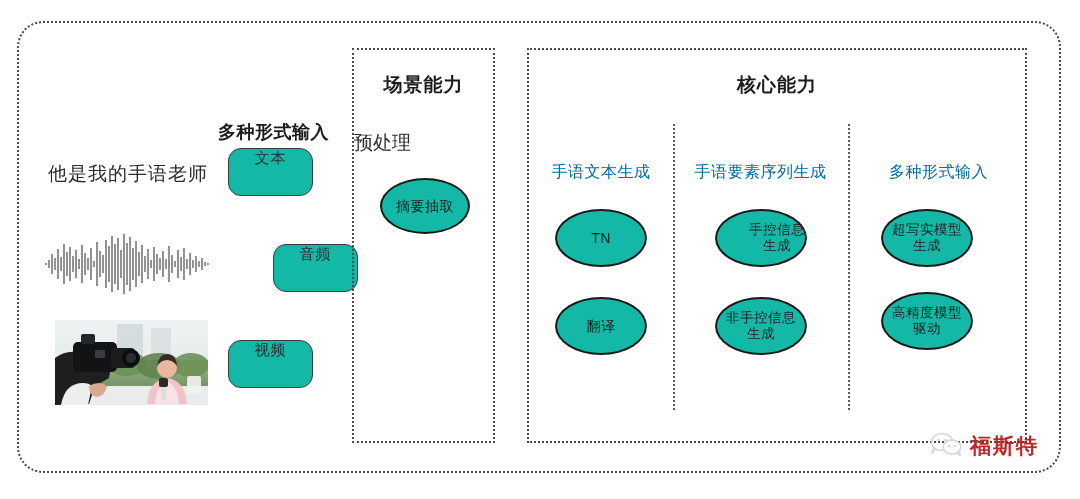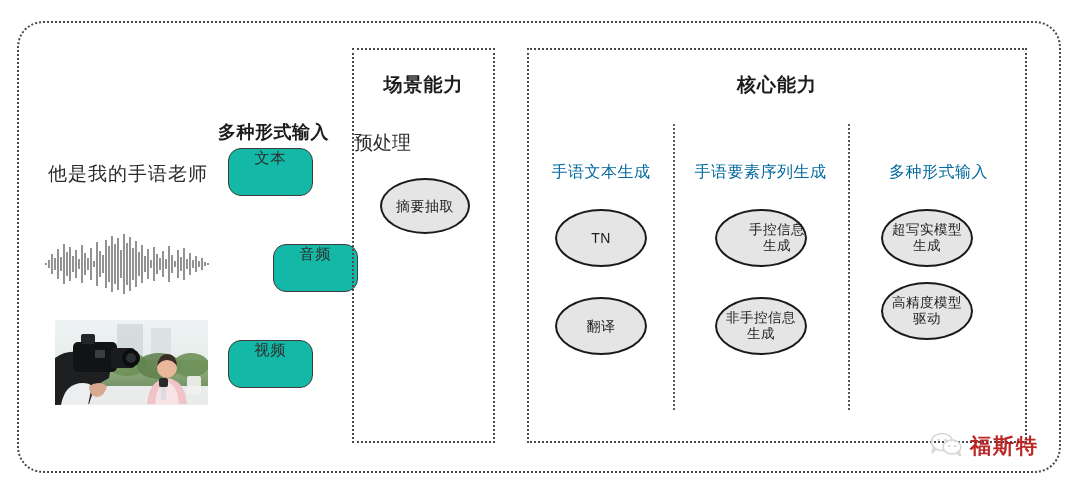--- a/index.html
+++ b/index.html
@@ -49,21 +49,21 @@
   .waveform{position:absolute;}
 
   
   .thumb{position:absolute;overflow:hidden;background:#cfd6d2;}
   .thumb svg{display:block;}
 
   
   .ellipse{
     position:absolute;border:2.4px solid #1a1a1a;border-radius:50%;
     display:flex;align-items:center;justify-content:center;text-align:center;
-    font-size:14px;line-height:1.18;color:#1c1c1c;box-sizing:border-box;background:#e5e5e5;
+    font-size:14px;line-height:1.18;color:#1c1c1c;box-sizing:border-box;background:#14b8a6;
     letter-spacing:.5px;
   }
   .ellipse.small{font-size:13.5px;}
 
   
   .col-label{
     position:absolute;text-align:center;font-size:16px;color:#0369a1;white-space:nowrap;
     letter-spacing:.5px;
   }
   .v-divider{
@@ -242,21 +242,21 @@
       <div class="ellipse small" style="left:186px;top:247px;width:92px;height:58px;font-family:Liberation Serif, serif;">
         <span class="nl">非手控信息<br>生成</span>
       </div>
     </div>
 
     <div>
       <div class="col-label" style="left:319px;top:112px;width:181px;">多种形式输入</div>
       <div class="ellipse small" style="left:352px;top:159px;width:92px;height:58px;">
         <span class="nl">超写实模型<br>生成</span>
       </div>
-      <div class="ellipse small" style="left:352px;top:232px;width:92px;height:58px;text-align:center;">
+      <div class="ellipse small" style="left:352px;top:242px;width:92px;height:58px;text-align:center;">
         <span class="nl">高精度模型<br>驱动</span>
       </div>
     </div>
   </div>
 
   <div class="watermark" style="left:930px;top:432px;">
     <span>
       <svg width="34" height="24" viewBox="0 0 34 24" aria-hidden="true">
         <ellipse cx="12" cy="10" rx="10.5" ry="8.5" fill="none" stroke="#d4d4d4" stroke-width="1.6"></ellipse>
         <path d="M6 17 l-4 4 l1.5 -5.2" fill="none" stroke="#d4d4d4" stroke-width="1.6" stroke-linejoin="round"></path>

